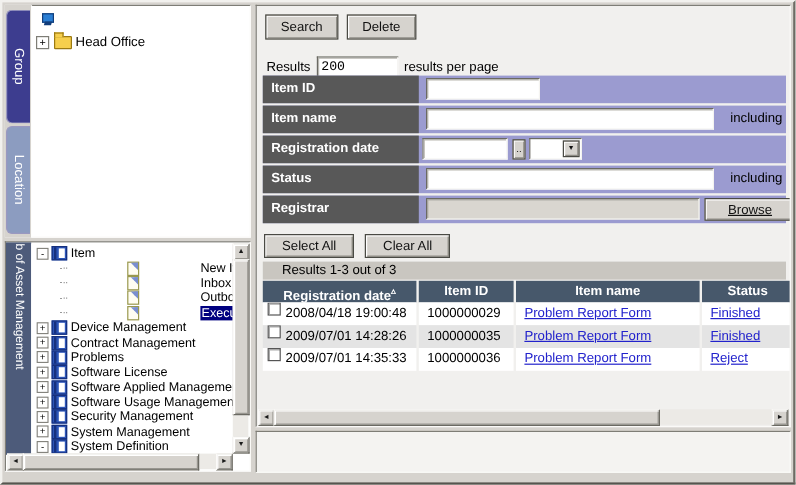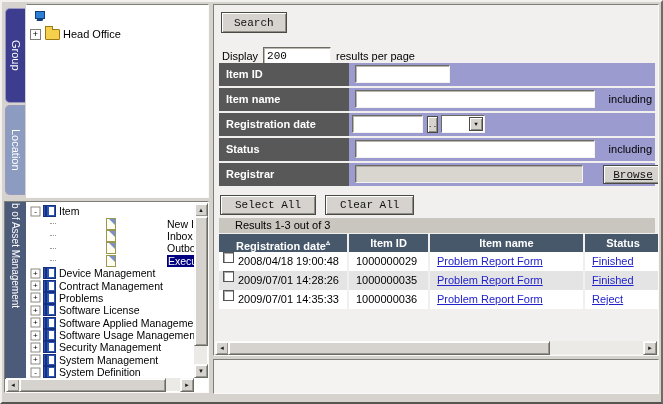--- a/index.html
+++ b/index.html
@@ -8,21 +8,21 @@
     background:#d6d3ce;
     font-family:"Liberation Sans",sans-serif;font-size:11px;color:#000;
   }
   .window-frame{position:absolute;inset:0;pointer-events:none;z-index:50;
     border:2px solid;border-color:#f2f1ee #6d6c65 #56554f #f2f1ee;}
   
   .raised{background:#d6d3ce;border:1px solid;border-color:#fbfaf8 #6b6a63 #6b6a63 #fbfaf8;
     box-shadow:inset 1px 1px 0 #fff, inset -1px -1px 0 #989690;}
   .btn{background:#d6d3ce;border:1px solid #4a4a44;
     box-shadow:inset 1px 1px 0 #fff, inset -1px -1px 0 #8f8d86;
-    font-family:Liberation Mono, monospace;font-size:11px;color:#111;
+    font-family:Liberation Sans, sans-serif;font-size:11px;color:#111;
     display:inline-flex;align-items:center;justify-content:center;box-sizing:border-box;}
   .inp{background:#fff;border:1px solid;border-color:#6b6a63 #f4f3f0 #f4f3f0 #6b6a63;
     box-shadow:inset 1px 1px 0 #b9b7b0;
     font-family:"Liberation Sans",sans-serif;font-size:11px;padding:1px 3px;box-sizing:border-box;height:18px;}
   
   .trough{background:#eceae6;}
   .sb-arrow{position:absolute;width:12px;height:12px;font-size:6px;color:#1a1a1a;
     display:flex;align-items:center;justify-content:center;}
   .sb-thumb{position:absolute;}
   
@@ -86,21 +86,21 @@
   .frow{position:relative;height:23px;margin-bottom:2px;background:#9b9bd0;}
   .flabel{position:absolute;left:0;top:0;width:130px;height:23px;background:#585858;color:#fff;
     font-weight:bold;line-height:23px;padding-left:7px;box-sizing:border-box;}
   .fctl{position:absolute;left:136px;top:2px;}
   .fsuffix{position:absolute;right:3px;top:5px;color:#000;}
   .readonly-inp{background:#d9d6d0;box-shadow:inset 1px 1px 0 #b0ada7;}
   .date-btn{position:absolute;left:208px;top:3px;width:11px;height:17px;font-size:8px;padding:0;}
   .fake-select{position:absolute;left:222px;top:2px;width:44px;height:18px;background:#fff;
     border:1px solid;border-color:#6b6a63 #f4f3f0 #f4f3f0 #6b6a63;box-sizing:border-box;}
   .fake-select .drop{position:absolute;right:1px;top:1px;bottom:1px;width:14px;font-size:6px;padding:0;}
-  .browse-btn{position:absolute;right:-8px;top:2px;width:60px;height:19px;}
+  .browse-btn{position:absolute;right:-8px;top:2px;width:76px;height:19px;}
   .browse-btn span{text-decoration:underline;}
   .sel-buttons{position:absolute;left:6px;top:190px;display:flex;gap:9px;}
   .sel-buttons .btn{height:20px;padding:0 14px;}
   .results-bar{position:absolute;left:5px;top:213px;right:3px;height:15px;background:#c9c6c0;
     line-height:15px;padding-left:16px;box-sizing:border-box;}
   .rtable{position:absolute;left:5px;top:229px;right:3px;}
   .hrow,.drow{display:flex;}
   .hcell{background:#47586b;color:#fff;font-weight:bold;height:18px;line-height:18px;
     text-align:center;box-sizing:border-box;margin-right:2px;}
   .sort{font-size:8px;vertical-align:super;}
@@ -225,24 +225,25 @@
     <div class="sb-arrow raised" style="left:0;top:0;">◄</div>
     <div class="sb-thumb raised" style="left:13px;top:0;width:145px;height:12px;"></div>
     <div class="sb-arrow raised" style="right:0;top:0;">►</div>
   </div>
 </div>
 
 <div class="panel-r">
 
   <div class="r-buttons">
     <button class="btn">Search</button>
+    <button class="btn">Delete</button>
   </div>
 
   <div class="display-row">
-    <span>Display</span>
+    <span>Results</span>
     <input class="inp" value="200" style="">
     <span>results per page</span>
   </div>
 
   <div class="form">
     <div class="frow">
       <div class="flabel">Item ID</div>
       <input class="inp fctl" style="width: 95px;">
     </div>
     <div class="frow">

